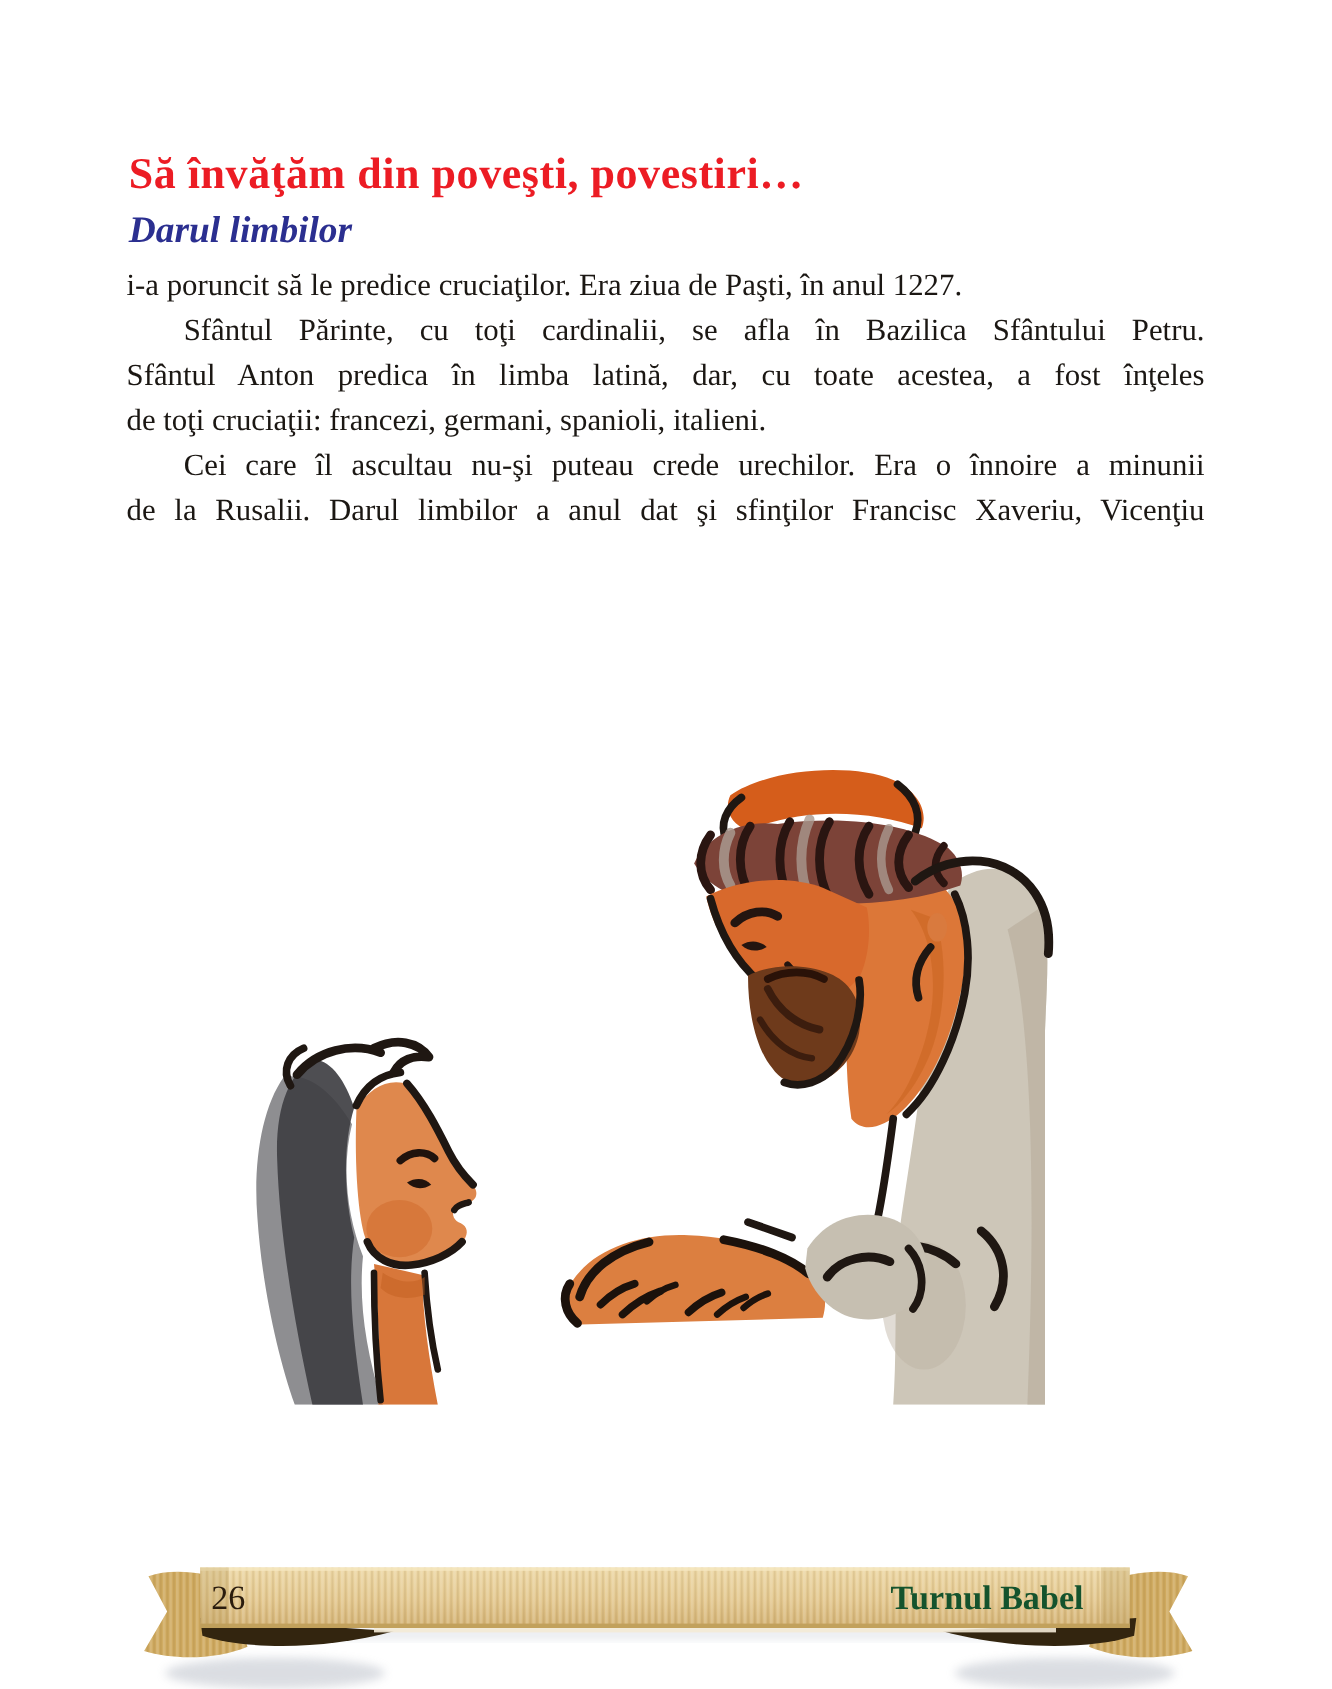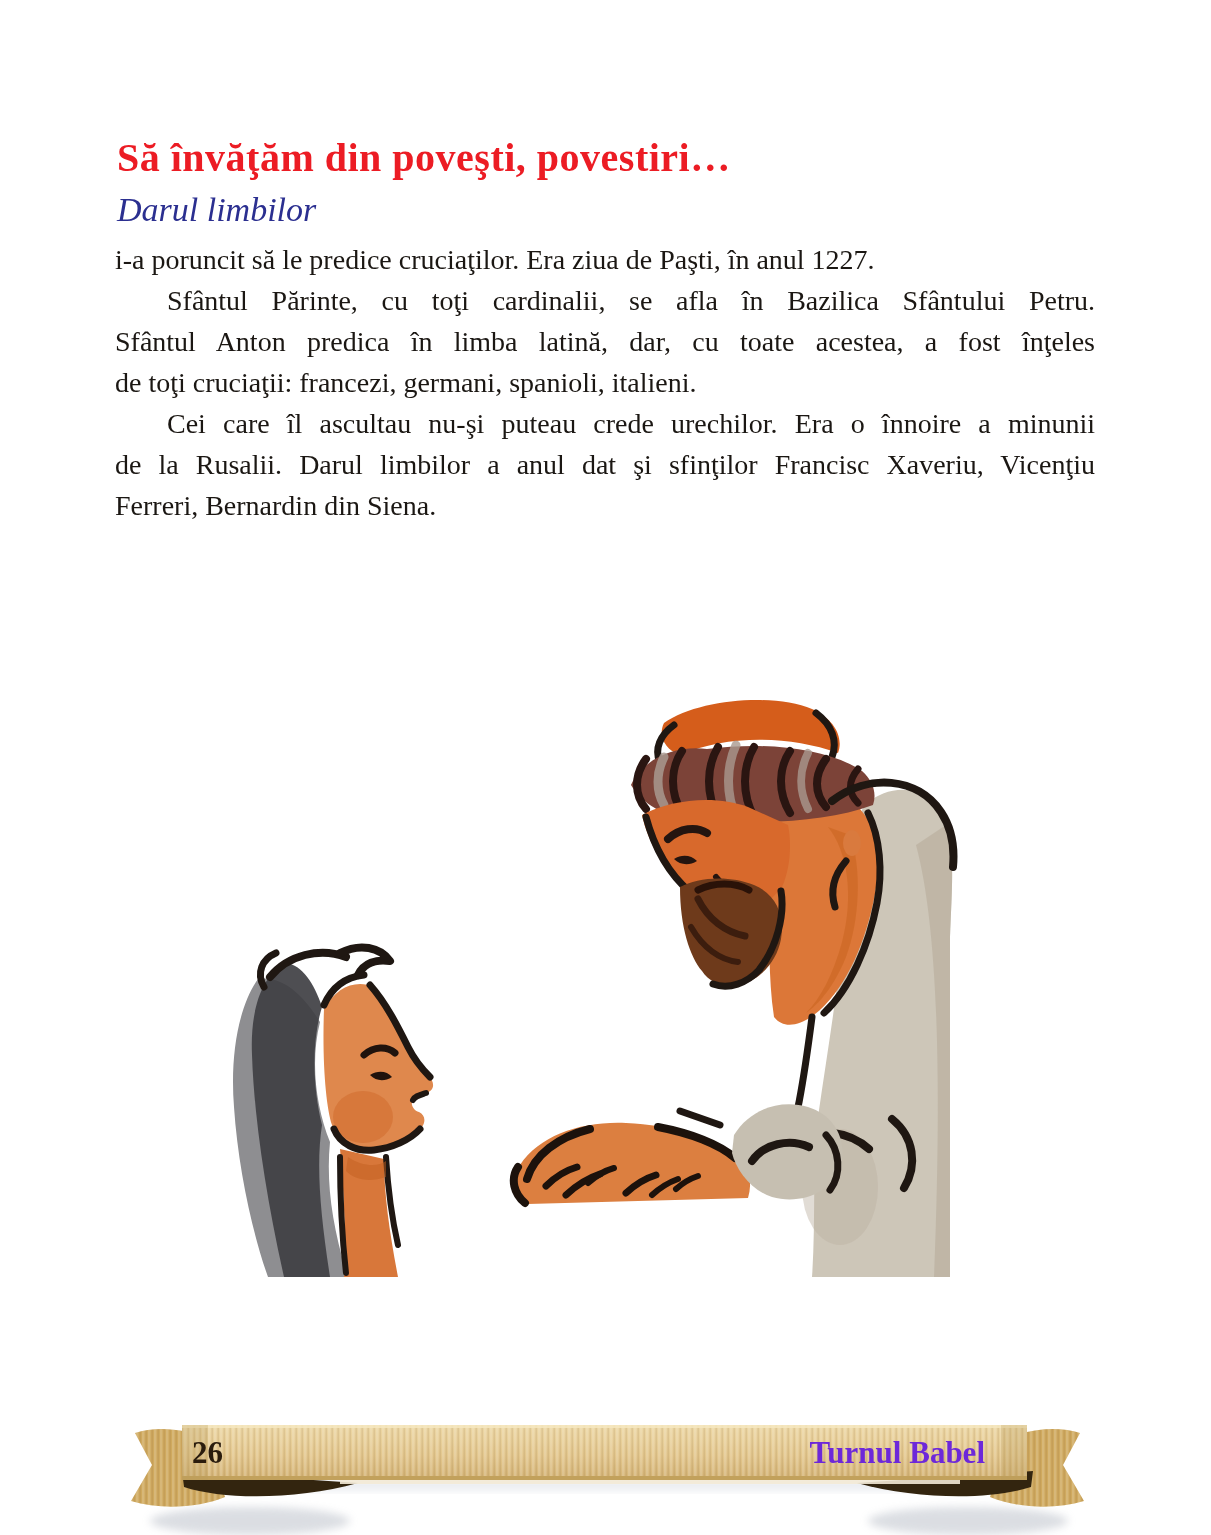--- a/index.html
+++ b/index.html
@@ -9,58 +9,57 @@
     font-family:"Liberation Serif","DejaVu Serif",serif;
     margin-top:32px;
   }
   .heading {
     position:absolute; left:117px; top:104px;
     font-weight:bold; font-size:40px; line-height:1.1;
     color:#ec1c24; letter-spacing:0.5px; white-space:nowrap;
   }
   .subheading {
     position:absolute; left:117px; top:159px;
-    font-weight:normal; font-style:italic; font-size:34px; line-height:1.1;
+    font-weight:bold; font-style:italic; font-size:34px; line-height:1.1;
     color:#2b2f90; white-space:nowrap;
   }
   .body-text {
     position:absolute; left:115px; top:207px; width:980px;
     font-size:28px; line-height:41px; color:#1b1713;
   }
   .line { text-align:justify; text-align-last:justify; height:41px; overflow:visible; }
   .line.first { text-indent:52px; }
   .line.last { text-align-last:left; }
   .illustration { position:absolute; left:228px; top:655px; width:730px; height:590px; }
   .ribbon { position:absolute; left:100px; top:1383px; width:1015px; height:140px; }
   .page-number {
     position:absolute; left:192px; top:1403px;
-    font-weight:bold; font-size:31px; color:#2a1c0d;
+    font-weight:normal; font-size:31px; color:#2a1c0d;
   }
   .book-title {
     position:absolute; left:650px; top:1403px; width:335px; text-align:right;
-    font-weight:bold; font-size:31px; color:#6d28d9;
+    font-weight:bold; font-size:31px; color:#14532d;
   }
   svg { display:block; }
 </style>
 </head>
 <body>
 
 <div class="page">
 
   <div class="heading">Să învăţăm din poveşti, povestiri…</div>
   <div class="subheading">Darul limbilor</div>
 
   <div class="body-text">
     <div class="line last">i-a poruncit să le predice cruciaţilor. Era ziua de Paşti, în anul 1227.</div>
     <div class="line first">Sfântul Părinte, cu toţi cardinalii, se afla în Bazilica Sfântului Petru.</div>
     <div class="line">Sfântul Anton predica în limba latină, dar, cu toate acestea, a fost înţeles</div>
     <div class="line last">de toţi cruciaţii: francezi, germani, spanioli, italieni.</div>
     <div class="line first">Cei care îl ascultau nu-şi puteau crede urechilor. Era o înnoire a minunii</div>
     <div class="line">de la Rusalii. Darul limbilor a anul dat şi sfinţilor Francisc Xaveriu, Vicenţiu</div>
-    <div class="line last">Ferreri, Bernardin din Siena.</div>
   </div>
 
   <div class="illustration">
     <svg width="730" height="590" viewBox="0 0 730 590" xmlns="http://www.w3.org/2000/svg">
       <g stroke-linecap="round" stroke-linejoin="round" fill="none">
 
         <g>
 
           <path d="M 636 118 C 668 92 706 100 718 138 C 727 163 724 200 722 250 L 722 590 L 584 590
                    C 588 535 584 480 590 430 C 600 360 612 292 615 236 C 618 186 624 146 636 118 Z" fill="#cdc6b8"></path>

